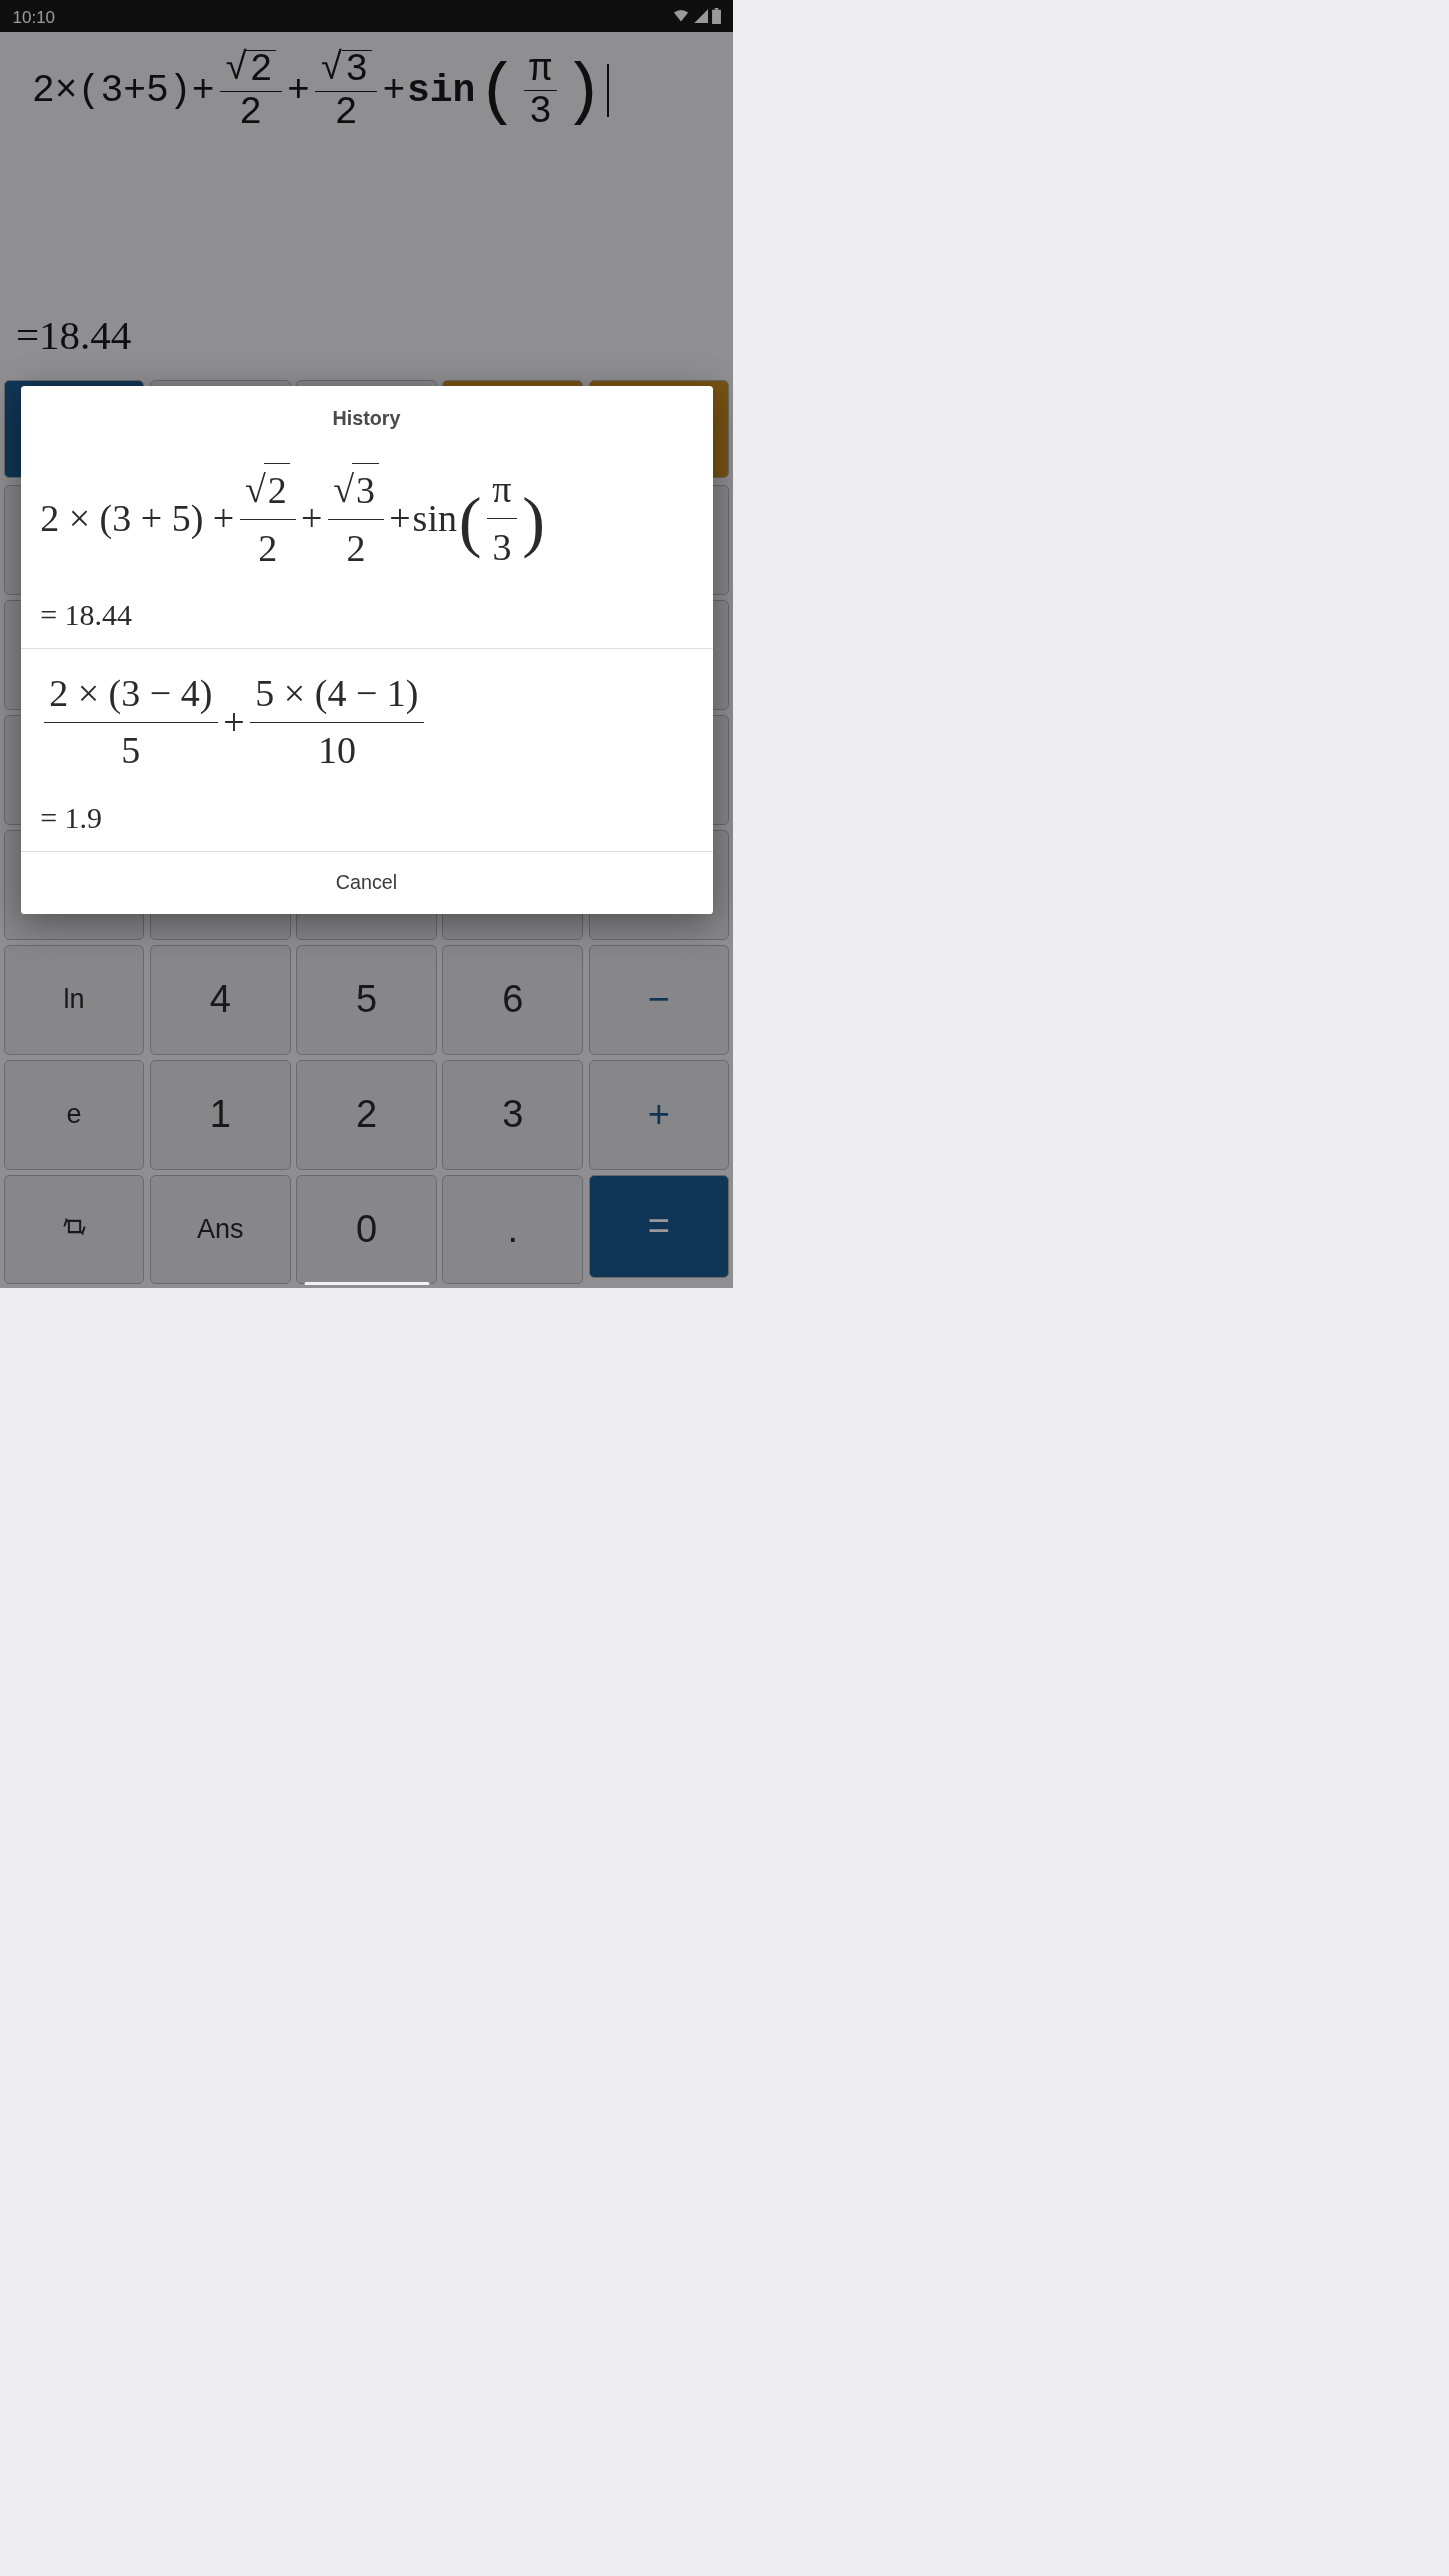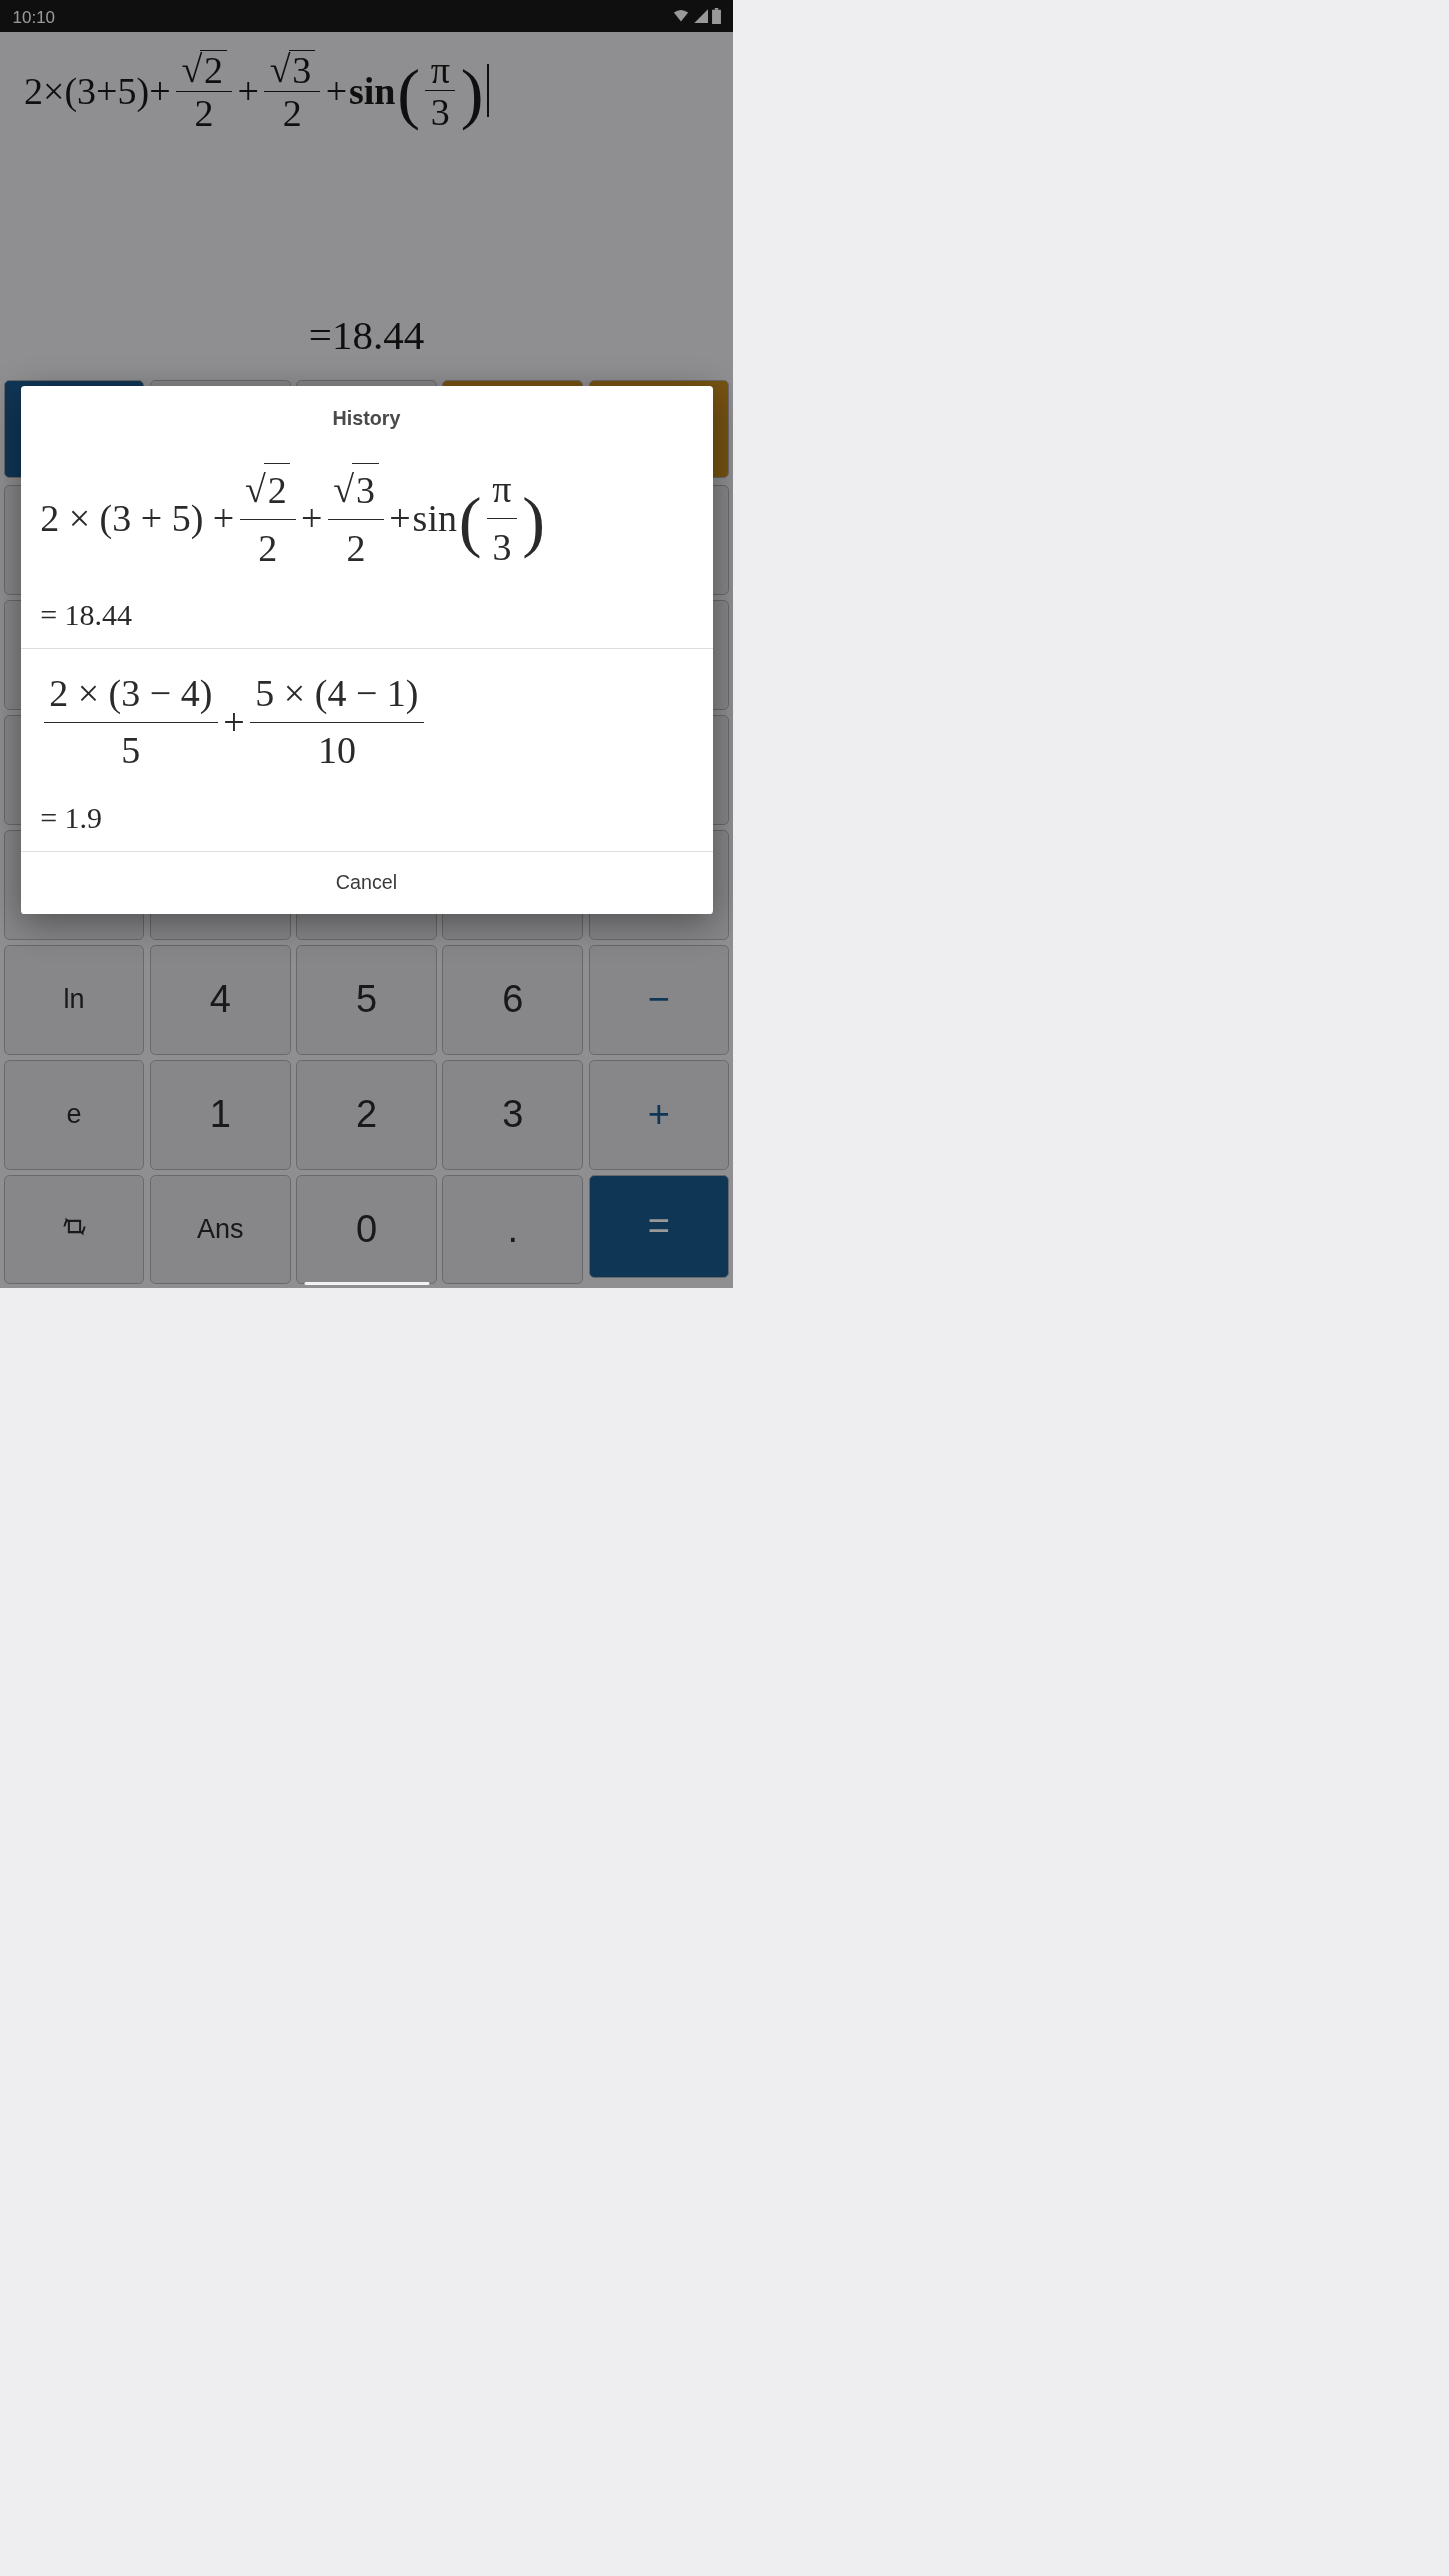--- a/index.html
+++ b/index.html
@@ -24,28 +24,28 @@
 }
 .status-icons { display: flex; gap: 3.6px; align-items: center; }
 .calc-body {
   position: absolute;
   top: 32px; left: 0; right: 0; bottom: 0;
   background: #eeedf0;
   display: flex;
   flex-direction: column;
 }
 .expr-area {
-  padding: 18px 24px;
-  font-family: Liberation Serif, serif;
+  padding: 18px 32px;
+  font-family: Liberation Mono, monospace;
   font-size: 38px;
   color: #1a1a1a;
   line-height: 1;
 }
 .result-area {
-  text-align: center;
+  text-align: left;
   padding: 0 16px;
   font-family: "Cambria Math", "Times New Roman", serif;
   font-size: 41px;
   color: #1a1a1a;
   margin-top: 161px;
 }
 .fn-row {
   display: flex;
   gap: 5.4px;
   padding: 3.6px;

